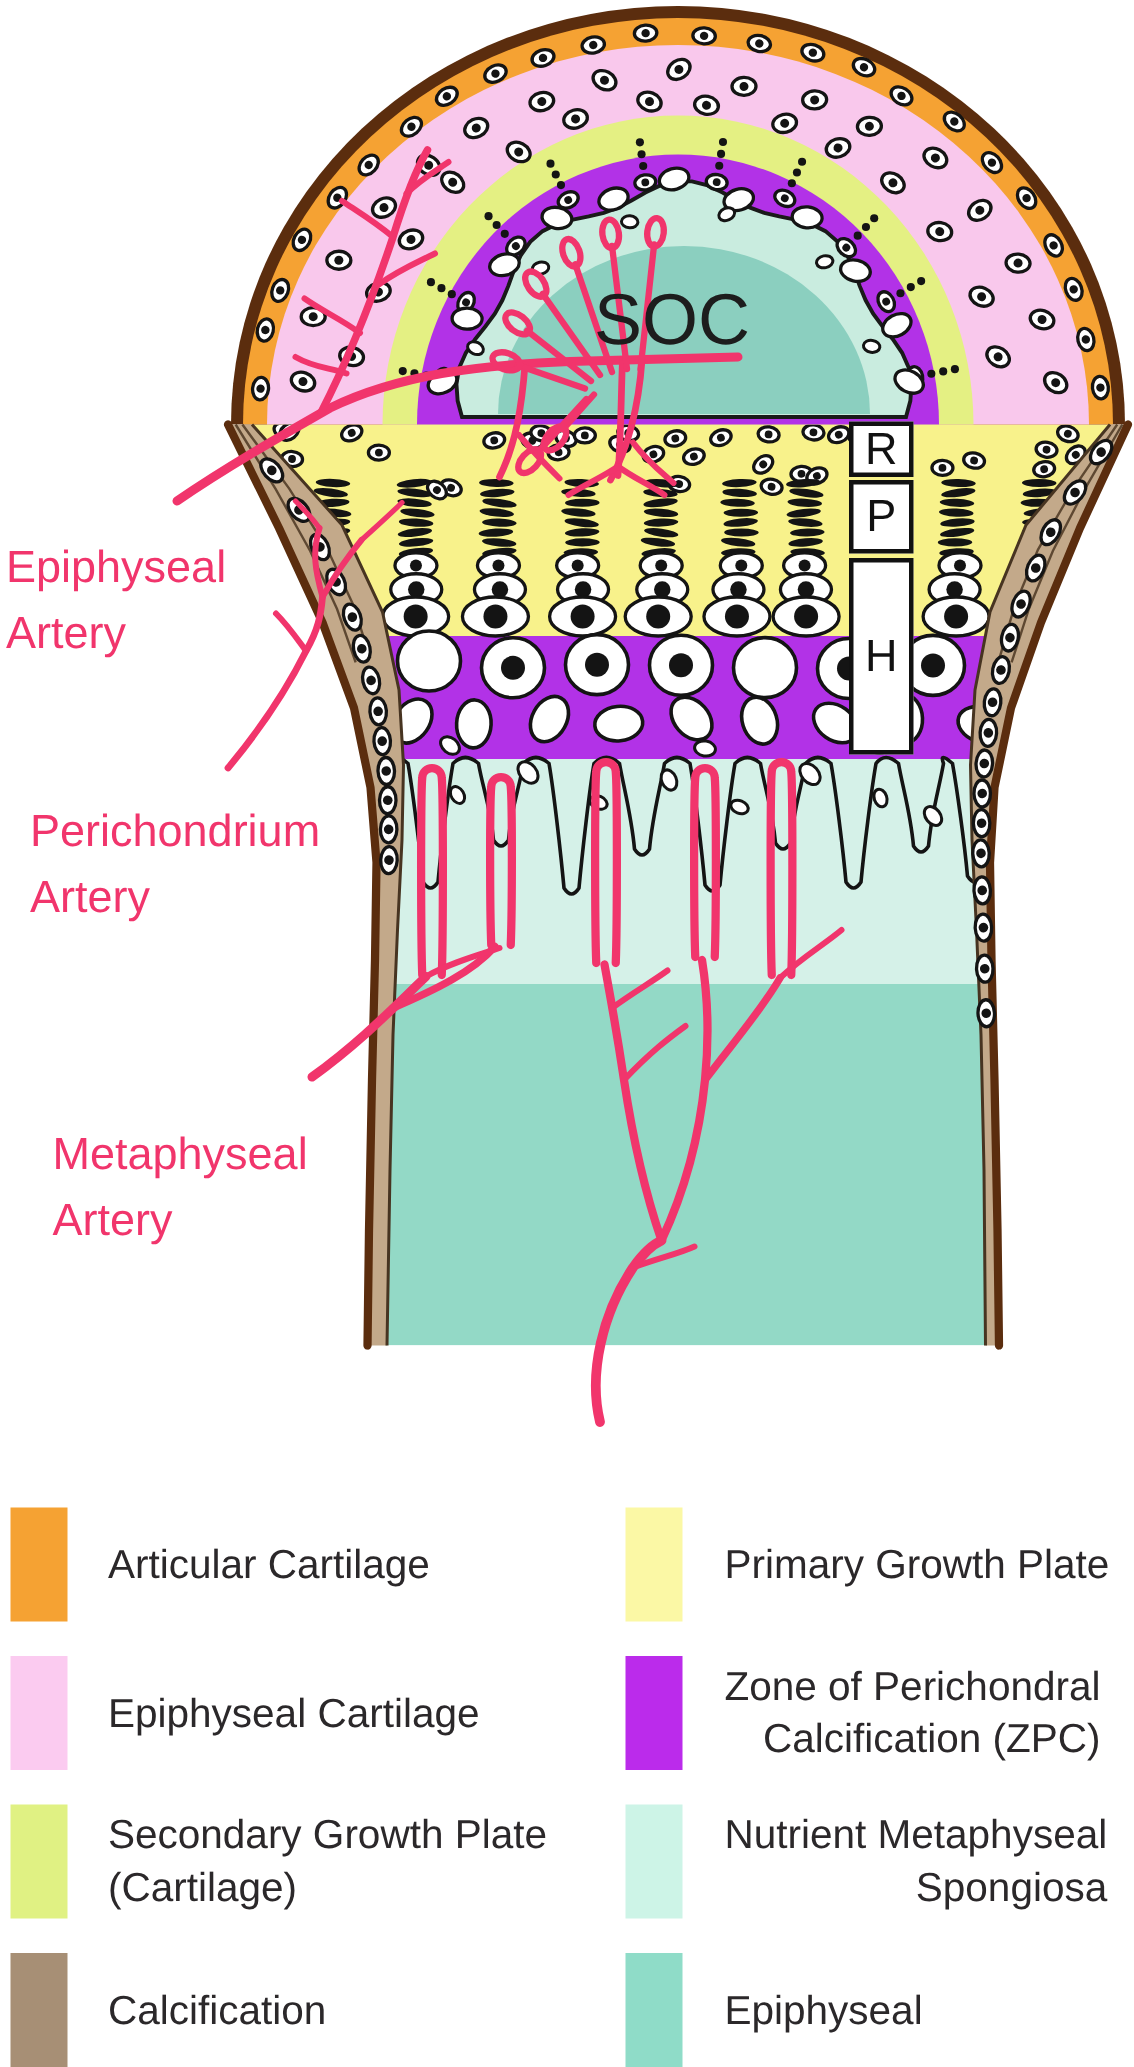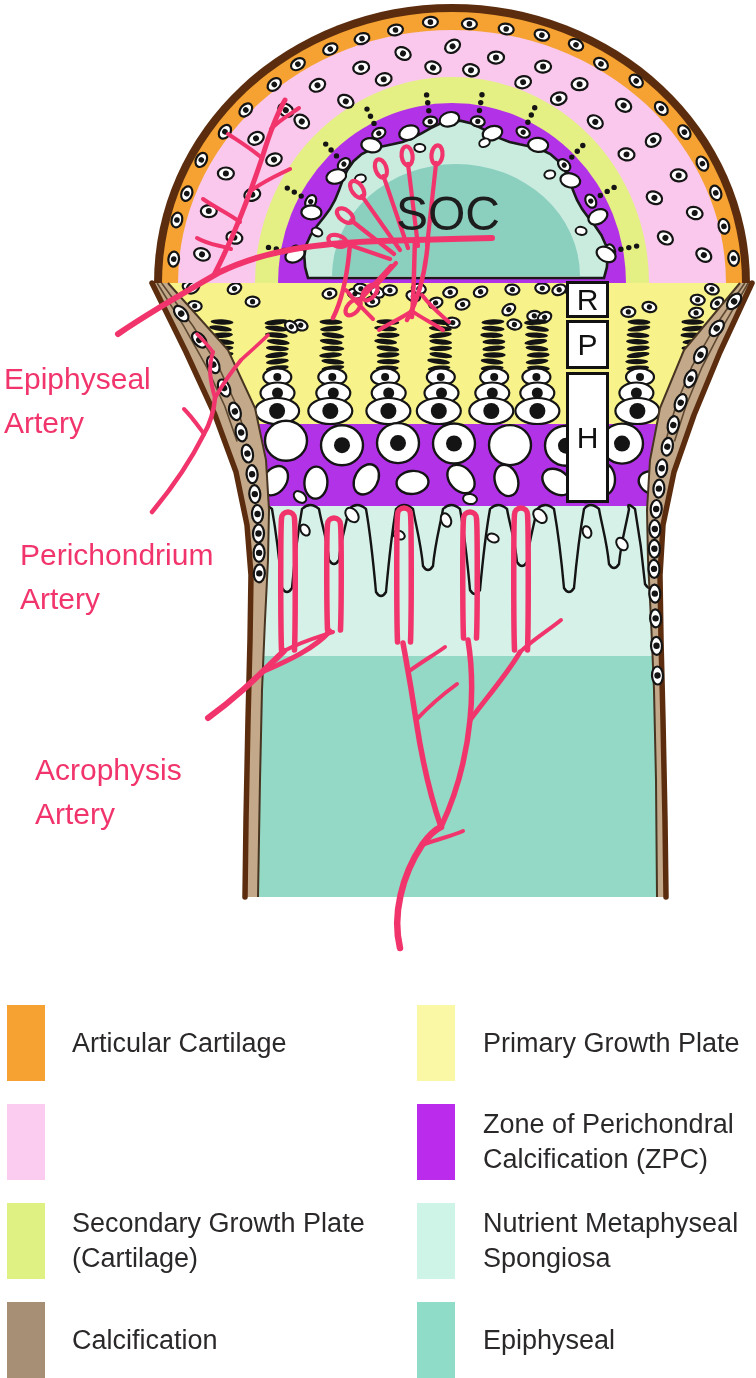--- a/index.html
+++ b/index.html
@@ -12,21 +12,21 @@
             display:flex;align-items:center;justify-content:center;font-size:30px;color:#111;z-index:3;}
   .zone-r{top:281px;height:37px;}
   .zone-p{top:320px;height:49px;}
   .zone-h{top:372px;height:131px;}
   .lg-item{position:absolute;display:flex;flex-direction:row;height:76px;z-index:3;}
   .lg-swatch{width:38px;height:76px;flex:0 0 38px;}
   .lg-text{display:flex;flex-direction:column;justify-content:center;margin-left:27px;
            font-size:27px;line-height:35px;color:#2b282a;white-space:nowrap;}
   .r0{top:1005px}.r1{top:1104px}.r2{top:1203px}.r3{top:1302px}
   .cl{left:7px}.cr{left:417px}
-  .cr .lg-text{margin-left:28px;}
+  .cr .lg-text{margin-left:28px;align-items:flex-end;}
 </style>
 </head>
 <body>
 
 <div id="stage">
 
   <svg id="bone" width="756" height="980" viewBox="0 0 756 980">
       <defs>
         <clipPath id="clipDome">
           <rect x="0" y="0" width="756" height="283"></rect>
@@ -592,39 +592,43 @@
 
   <div class="artery-label" style="left:4px;top:333px">
     <div>Epiphyseal</div>
     <div>Artery</div>
   </div>
   <div class="artery-label" style="left:20px;top:509px">
     <div>Perichondrium</div>
     <div>Artery</div>
   </div>
   <div class="artery-label" style="left:35px;top:724px">
-    <div>Acrophysis</div>
+    <div>Metaphyseal</div>
     <div>Artery</div>
   </div>
 
   <div class="soc-label">SOC</div>
 
   <div class="zone-box zone-r">R</div>
   <div class="zone-box zone-p">P</div>
   <div class="zone-box zone-h">H</div>
 
   <div class="lg-item cl r0">
     <div class="lg-swatch" style="background: rgb(245, 162, 51);"></div>
     <div class="lg-text">
         <div>Articular Cartilage</div>
         <div></div>
       </div>
   </div>
   <div class="lg-item cl r1">
     <div class="lg-swatch" style="background: rgb(251, 203, 240);"></div>
+    <div class="lg-text">
+        <div>Epiphyseal Cartilage</div>
+        <div></div>
+      </div>
   </div>
   <div class="lg-item cl r2">
     <div class="lg-swatch" style="background: rgb(224, 241, 131);"></div>
     <div class="lg-text">
         <div>Secondary Growth Plate</div>
         <div>(Cartilage)</div>
       </div>
   </div>
   <div class="lg-item cl r3">
     <div class="lg-swatch" style="background: rgb(167, 143, 117);"></div>

